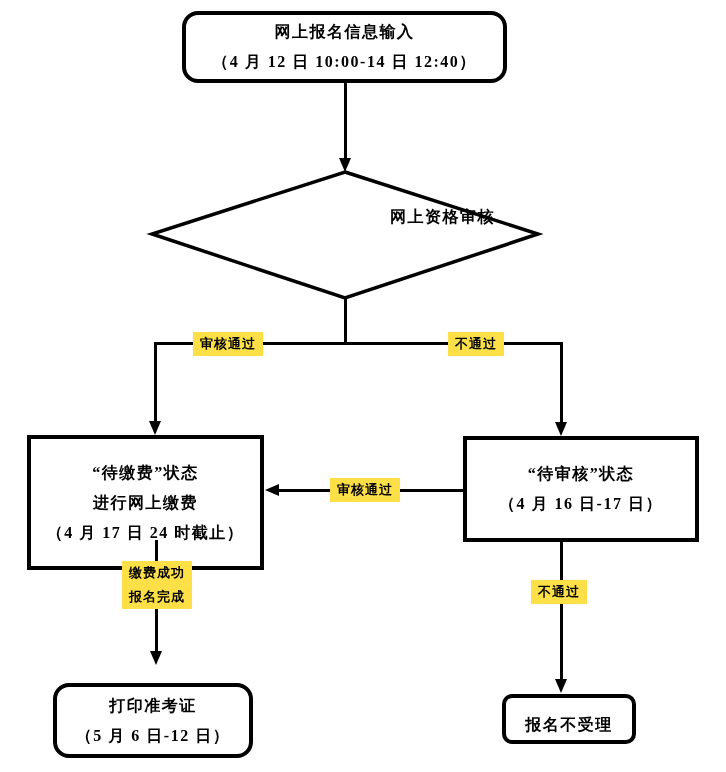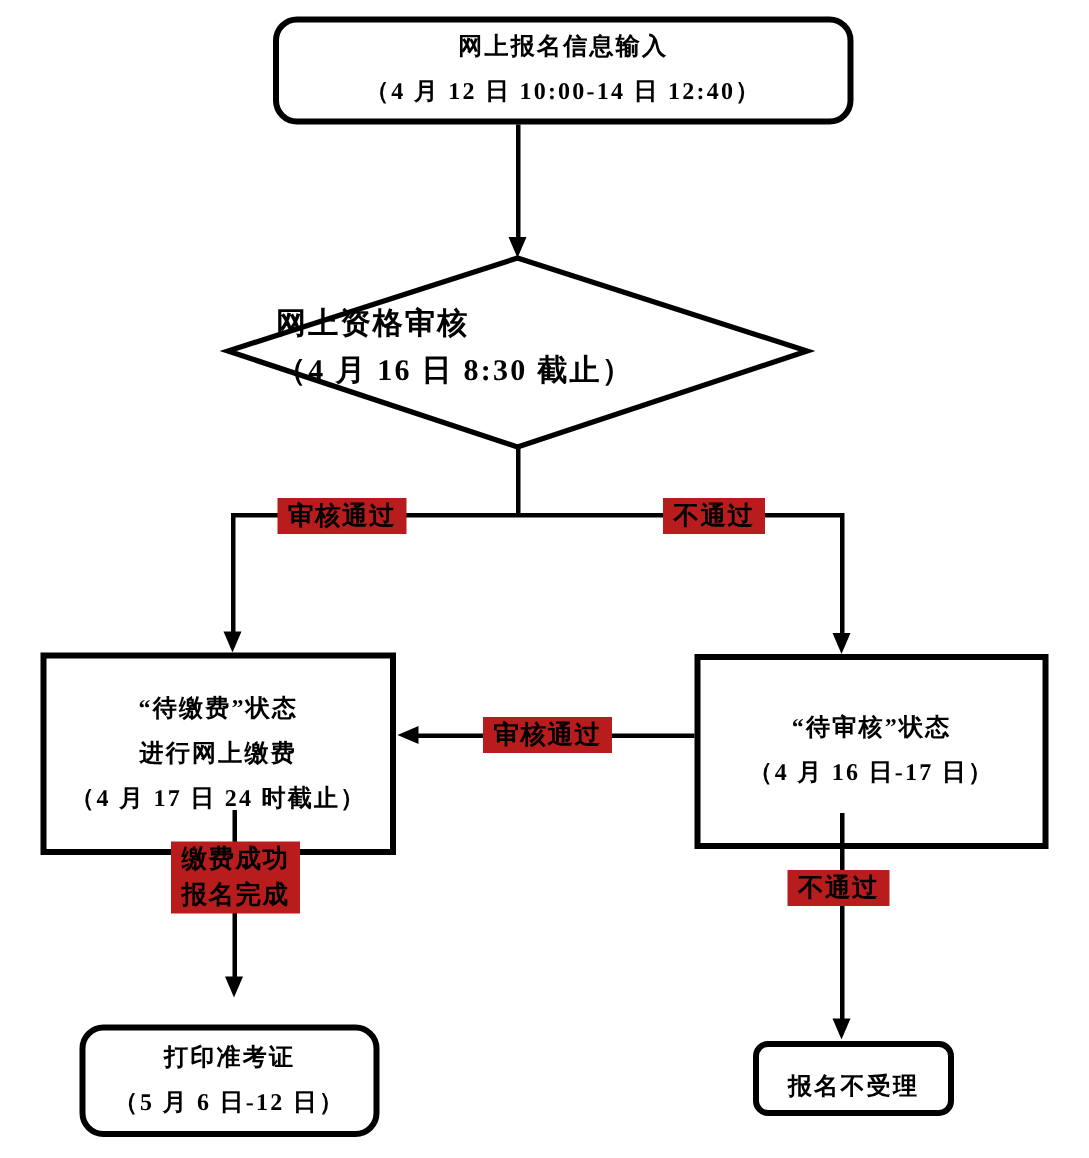--- a/index.html
+++ b/index.html
@@ -24,73 +24,72 @@
     position:absolute; width:0; height:0;
     border-left:6px solid transparent; border-right:6px solid transparent;
     border-top:14px solid #000; transform:translateX(-50%);
   }
   .arrow-left {
     position:absolute; width:0; height:0;
     border-top:6px solid transparent; border-bottom:6px solid transparent;
     border-right:14px solid #000; transform:translateY(-50%);
   }
   .edge-label {
-    position:absolute; background:#b91c1c; padding:0 7px;
-    font-size:17px; letter-spacing:1px; line-height:24px;
+    position:absolute; background:#fde047; padding:0 7px;
+    font-size:13px; letter-spacing:1px; line-height:24px;
     transform:translate(-50%,-50%); text-align:center; white-space:nowrap;
   }
   .diamond-text {
-    position:absolute; left:184px; top:201px; width:300px;
-    text-align:left; font-size:20px; letter-spacing:1.5px; line-height:31px;
+    position:absolute; left:195px; top:201px; width:300px;
+    text-align:right; font-size:16px; letter-spacing:1.5px; line-height:31px;
     white-space:nowrap;
   }
   svg.layer { position:absolute; left:0; top:0; pointer-events:none; }
 </style>
 </head>
 <body>
 
 <div id="canvas">
 
   <div class="vline" style="left:344px; top:83px; height:77px;"></div>
   <div class="arrow-down" style="left:345px; top:158px;"></div>
 
   <svg class="layer" width="726" height="772" viewBox="0 0 726 772">
     <polygon points="345,172 538,234 345,298 152,234" fill="#ffffff" stroke="#000000" stroke-width="3.5"></polygon>
   </svg>
 
   <div class="diamond-text">
     <div>网上资格审核</div>
-    <div>（4 月 16 日 8:30 截止）</div>
   </div>
 
   <div class="vline" style="left:344px; top:298px; height:46px;"></div>
 
   <div class="hline" style="left:154px; top:342px; width:408px;"></div>
 
   <div class="vline" style="left:154px; top:342px; height:80px;"></div>
   <div class="arrow-down" style="left:155px; top:421px;"></div>
 
   <div class="vline" style="left:560px; top:342px; height:81px;"></div>
   <div class="arrow-down" style="left:561px; top:422px;"></div>
 
   <div class="edge-label" style="left:228px; top:344px;">审核通过</div>
   <div class="edge-label" style="left:476px; top:344px;">不通过</div>
 
-  <div class="node rounded" style="left:182px; top:11px; width:387px; height:72px;">
+  <div class="node rounded" style="left:182px; top:11px; width:325px; height:72px;">
     <div>网上报名信息输入</div>
     <div>（4 月 12 日 10:00-14 日 12:40）</div>
   </div>
 
   <div class="node" style="left:27px; top:435px; width:237px; height:135px;">
     <div>“待缴费”状态</div>
     <div>进行网上缴费</div>
     <div>（4 月 17 日 24 时截止）</div>
   </div>
 
-  <div class="node" style="left:463px; top:436px; width:236px; height:130px;">
+  <div class="node" style="left:463px; top:436px; width:236px; height:106px;">
     <div>“待审核”状态</div>
     <div>（4 月 16 日-17 日）</div>
   </div>
 
   <div class="hline" style="left:276px; top:489px; width:187px;"></div>
   <div class="arrow-left" style="left:265px; top:490px;"></div>
   <div class="edge-label" style="left:365px; top:490px;">审核通过</div>
 
   <div class="vline" style="left:155px; top:540px; height:112px;"></div>
   <div class="arrow-down" style="left:156px; top:651px;"></div>

